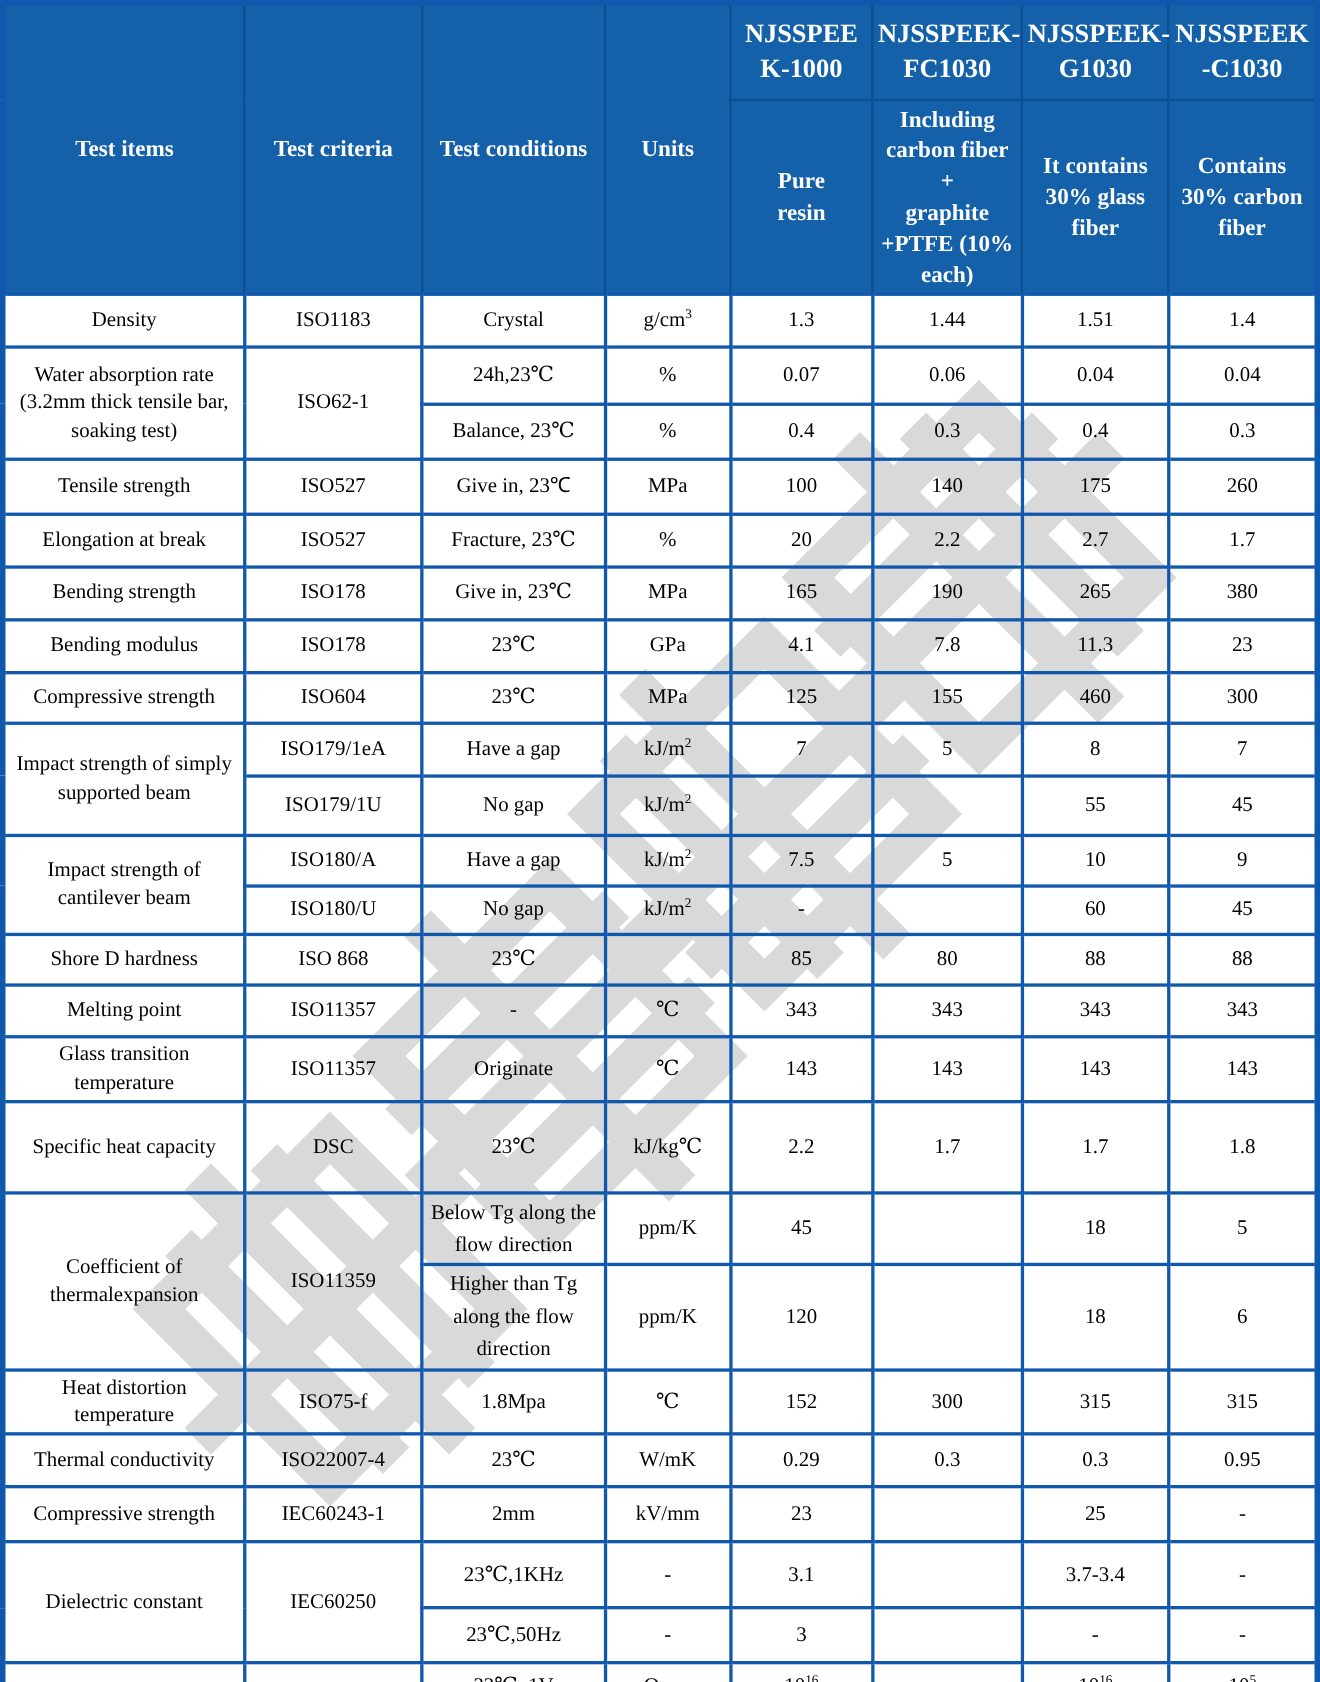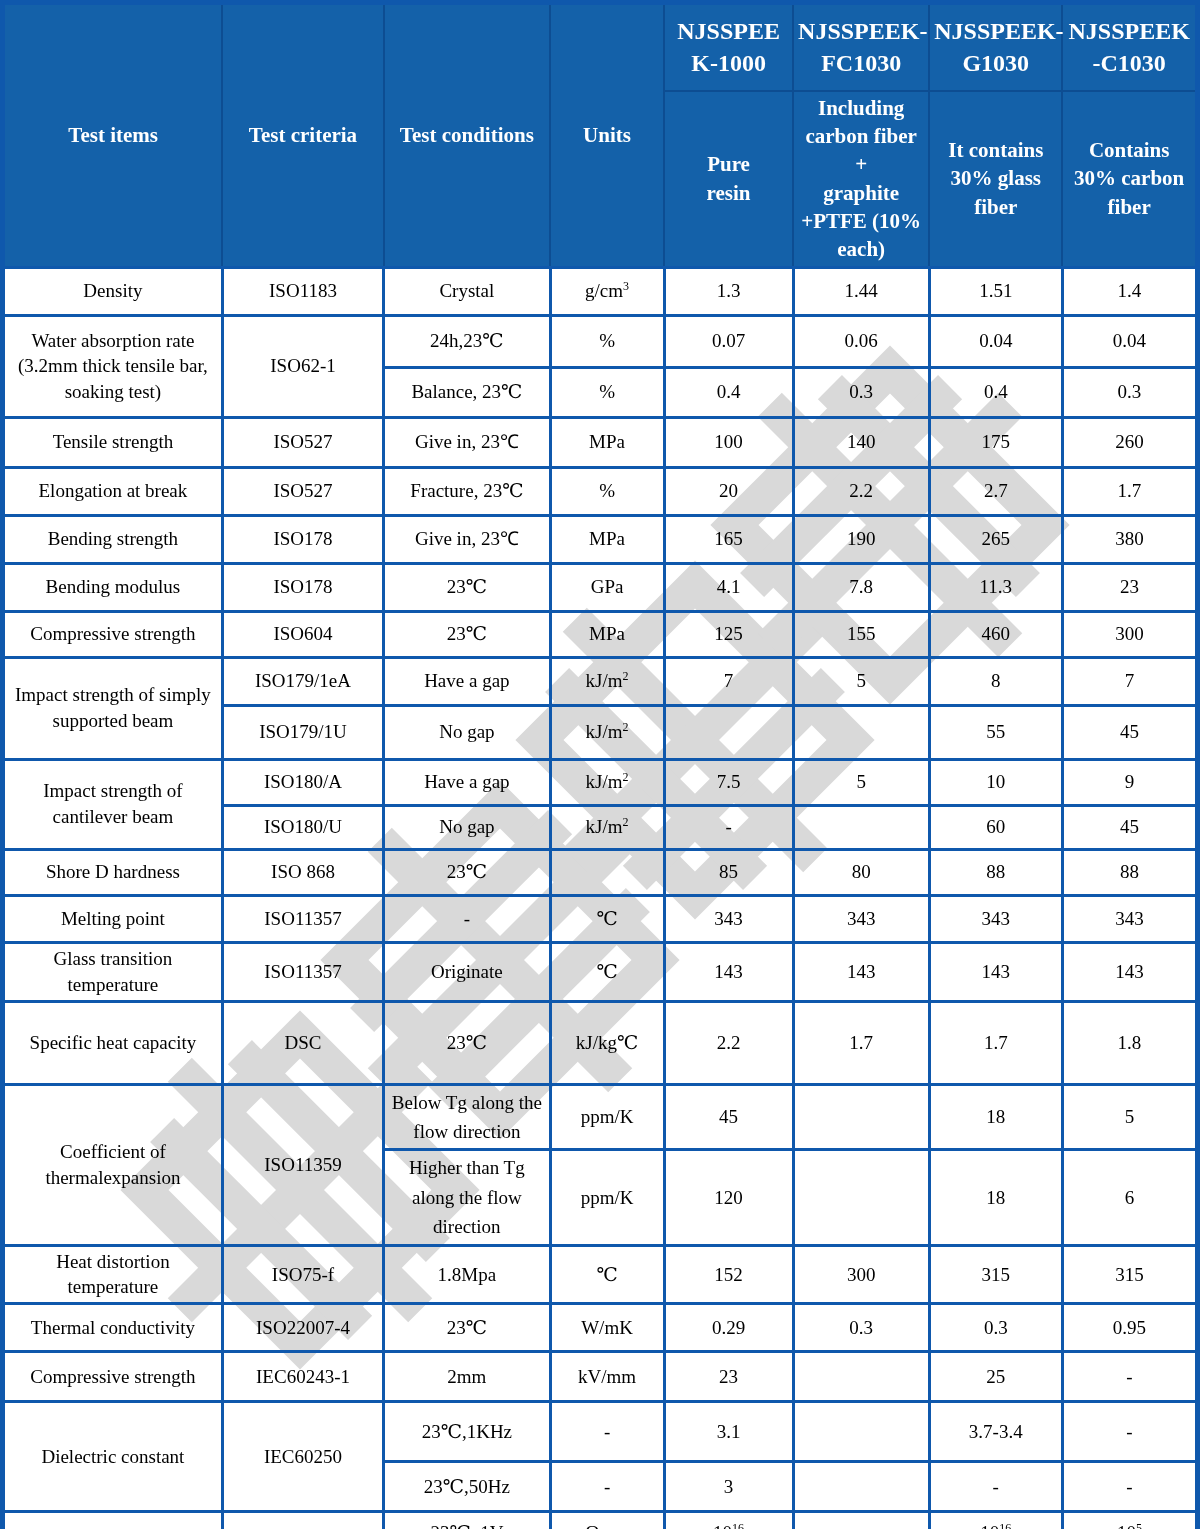--- a/index.html
+++ b/index.html
@@ -190,21 +190,21 @@
         <tr data-name="table-row" style="height: 48px;">
           <td data-name="test-item-cell">Elongation at break</td>
           <td data-name="test-criteria-cell">ISO527</td>
           <td data-name="test-condition-cell">Fracture, 23℃</td>
           <td data-name="units-cell">%</td>
           <td data-name="value-cell">20</td>
           <td data-name="value-cell">2.2</td>
           <td data-name="value-cell">2.7</td>
           <td data-name="value-cell">1.7</td>
         </tr>
-        <tr data-name="table-row" style="height: 48px; font-family: Liberation Serif, serif;">
+        <tr data-name="table-row" style="height: 48px;">
           <td data-name="test-item-cell">Bending strength</td>
           <td data-name="test-criteria-cell">ISO178</td>
           <td data-name="test-condition-cell">Give in, 23℃</td>
           <td data-name="units-cell">MPa</td>
           <td data-name="value-cell">165</td>
           <td data-name="value-cell">190</td>
           <td data-name="value-cell">265</td>
           <td data-name="value-cell">380</td>
         </tr>
         <tr data-name="table-row" style="height: 48px;">

